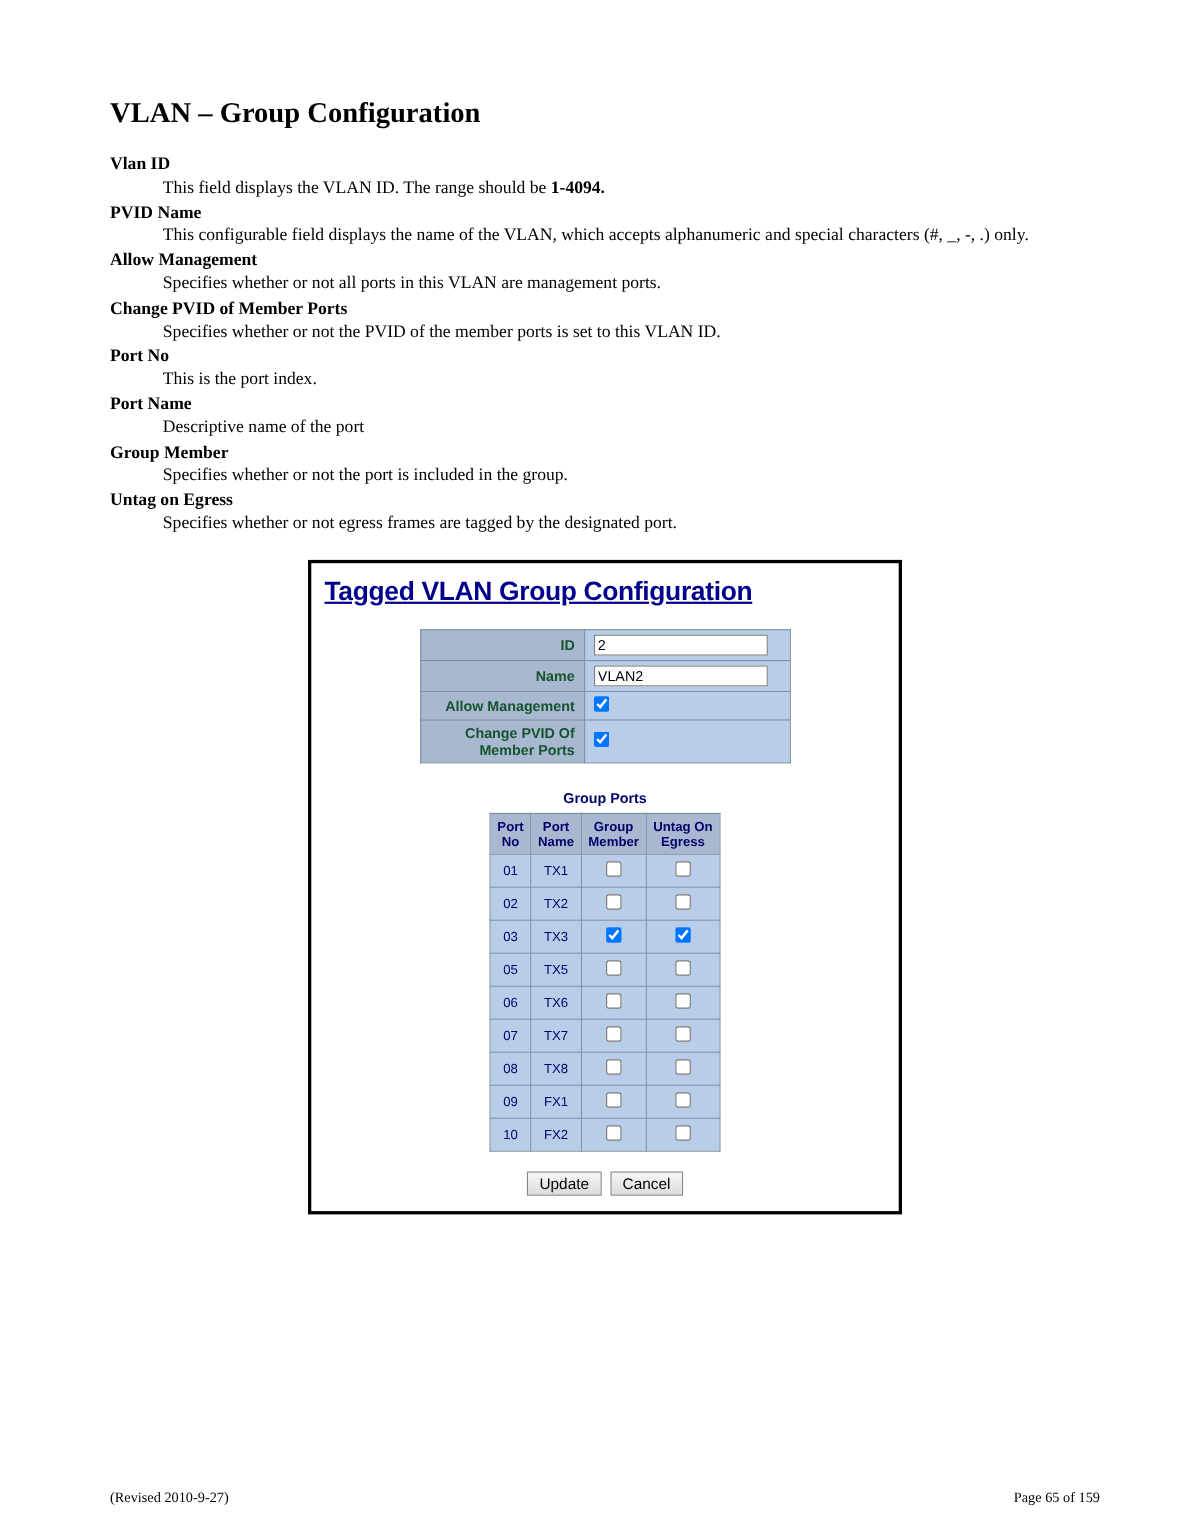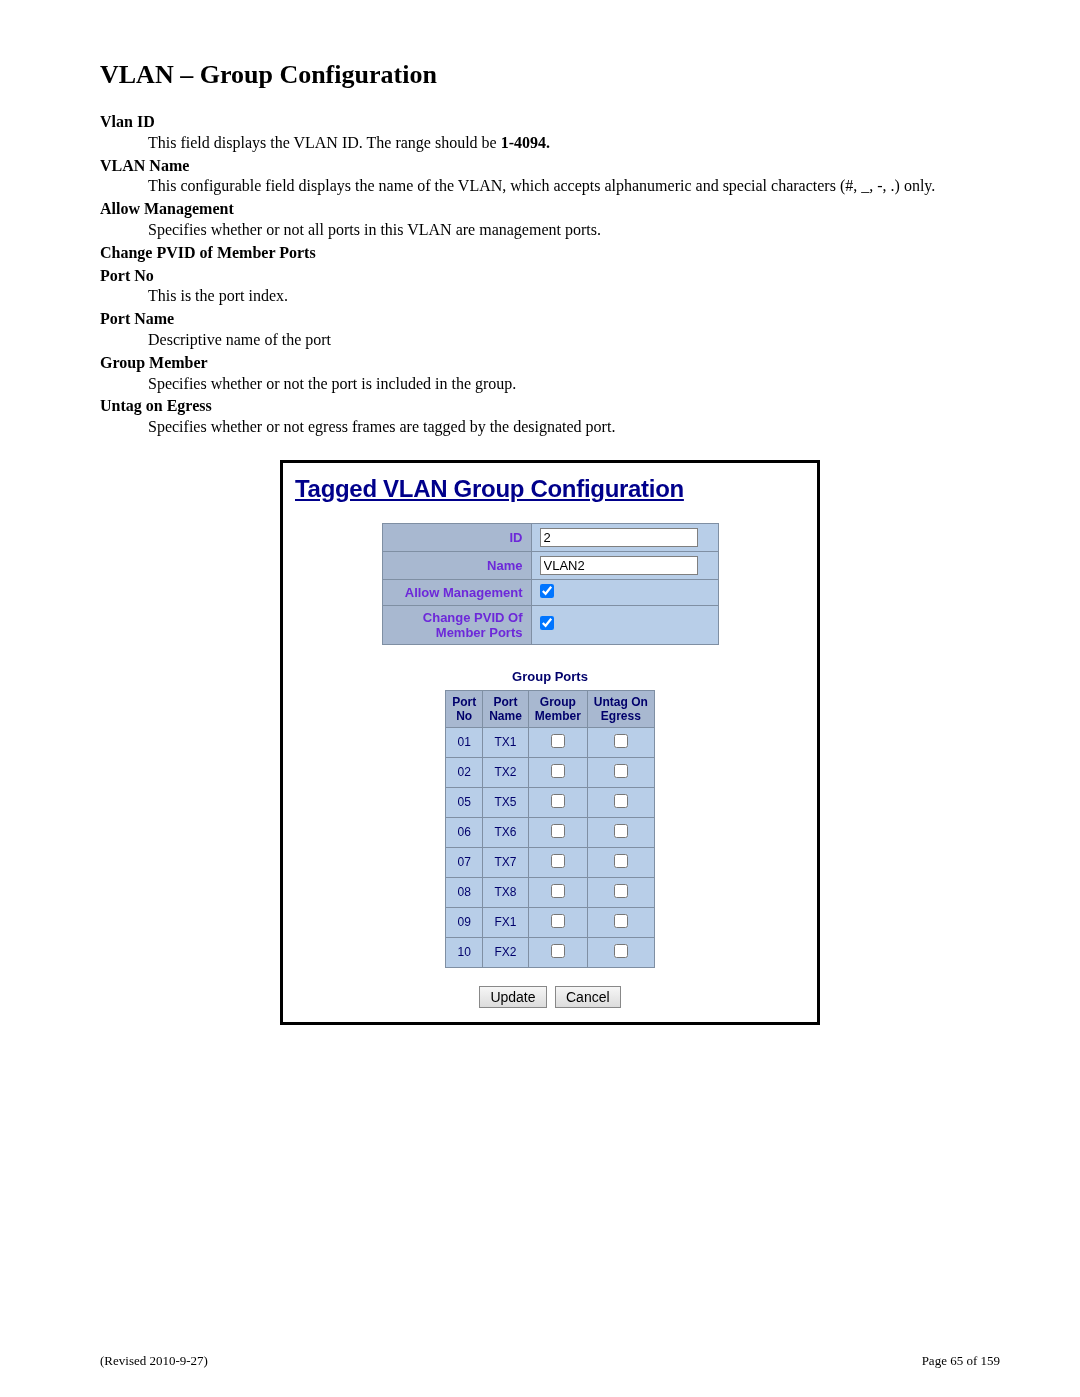--- a/index.html
+++ b/index.html
@@ -5,21 +5,21 @@
   body {
     font-family: "Times New Roman", Times, serif;
     font-size: 16px;
     color: #000;
     margin: 0;
     padding: 0;
     background: #fff;
     width: 1080px;
   }
   .page {
-    padding: 60px 80px 40px 100px;
+    padding: 88px 80px 40px 100px;
     box-sizing: border-box;
     position: relative;
     min-height: 1397px;
   }
   h1.page-title {
     font-size: 26px;
     font-weight: bold;
     margin: 0 0 22px 0;
   }
   .defs {
@@ -54,21 +54,21 @@
   table.form-tbl {
     border-collapse: collapse;
     margin: 0 auto 24px auto;
     font-size: 13px;
   }
   table.form-tbl td {
     border: 1px solid #7f8fa3;
   }
   table.form-tbl td.lbl {
     background: #A8B8D0;
-    color:#6d28d9;
+    color:#14532d;
     font-weight: bold;
     text-align: right;
     padding: 4px 8px;
     width: 132px;
     vertical-align: middle;
   }
   table.form-tbl td.val {
     background: #B8CEE8;
     padding: 4px 8px;
     width: 170px;
@@ -139,25 +139,26 @@
 </head>
 <body>
 
 <div class="page">
 
   <h1 class="page-title">VLAN – Group Configuration</h1>
 
   <div class="defs" id="defs-container">
       <div class="def-term">Vlan ID</div>
       <div class="def-desc">This field displays the VLAN ID. The range should be <b>1-4094.</b></div>
-      <div class="def-term">VLAN Name</div>
+      <div class="def-term">PVID Name</div>
       <div class="def-desc">This configurable field displays the name of the VLAN, which accepts alphanumeric and special characters (#, _, -, .) only.</div>
       <div class="def-term">Allow Management</div>
       <div class="def-desc">Specifies whether or not all ports in this VLAN are management ports.</div>
       <div class="def-term">Change PVID of Member Ports</div>
+      <div class="def-desc">Specifies whether or not the PVID of the member ports is set to this VLAN ID.</div>
       <div class="def-term">Port No</div>
       <div class="def-desc">This is the port index.</div>
       <div class="def-term">Port Name</div>
       <div class="def-desc">Descriptive name of the port</div>
       <div class="def-term">Group Member</div>
       <div class="def-desc">Specifies whether or not the port is included in the group.</div>
       <div class="def-term">Untag on Egress</div>
       <div class="def-desc">Specifies whether or not egress frames are tagged by the designated port.</div>
     </div>
 
@@ -206,20 +207,26 @@
             <td><input type="checkbox" style=""></td>
             <td><input type="checkbox" style=""></td>
           </tr>
           <tr>
             <td>02</td>
             <td>TX2</td>
             <td><input type="checkbox" style=""></td>
             <td><input type="checkbox" style=""></td>
           </tr>
           <tr>
+            <td>03</td>
+            <td>TX3</td>
+            <td><input type="checkbox" checked="" style=""></td>
+            <td><input type="checkbox" checked="" style=""></td>
+          </tr>
+          <tr>
             <td>05</td>
             <td>TX5</td>
             <td><input type="checkbox" style=""></td>
             <td><input type="checkbox" style=""></td>
           </tr>
           <tr>
             <td>06</td>
             <td>TX6</td>
             <td><input type="checkbox" style=""></td>
             <td><input type="checkbox" style=""></td>

